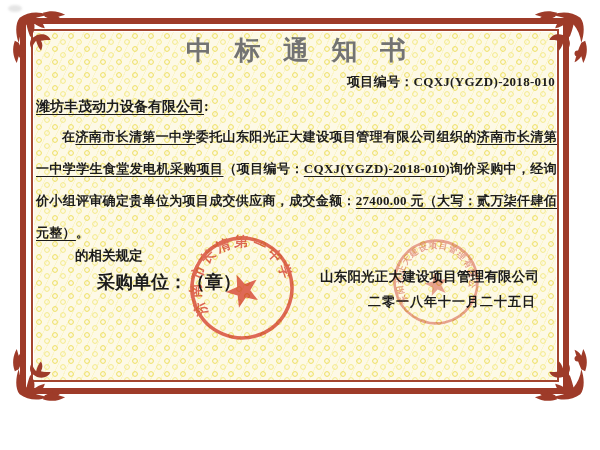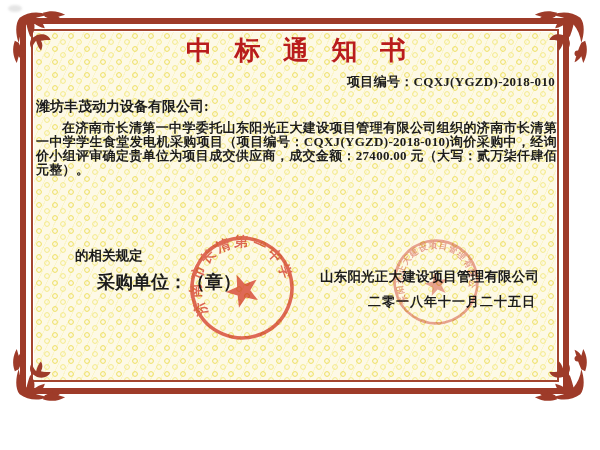--- a/index.html
+++ b/index.html
@@ -30,31 +30,31 @@
     border-radius:50%;opacity:.45;filter:blur(1px);}
   .corner{position:absolute;width:58px;height:58px;}
   .corner.tl{left:10px;top:8px;}
   .corner.tr{left:532px;top:8px;transform:scaleX(-1);}
   .corner.bl{left:10px;top:346px;transform:scaleY(-1);}
   .corner.br{left:532px;top:346px;transform:scale(-1,-1);}
   
   .abs{position:absolute;}
   .doc-title{
     left:0;right:0;top:33px;text-align:center;
-    font-size:26px;font-weight:bold;letter-spacing:8px;color:#b91c1c;
+    font-size:26px;font-weight:bold;letter-spacing:8px;color:#737373;
   }
   .proj-no{right:45px;top:73px;font-size:13px;font-weight:bold;letter-spacing:.3px;text-align:center;}
   .recipient{left:36px;top:98px;font-size:14px;font-weight:bold;}
   .para{
-    left:36px;width:521px;font-size:13px;line-height:14px;
+    left:36px;width:521px;font-size:13px;line-height:32px;
     font-weight:600;text-align:justify;text-indent:2em;letter-spacing:.3px;margin:0;
   }
   .para1{top:121px;}
   .para2{top:192px;}
-  .u{text-underline-offset:3px;text-decoration-thickness:1px;}
+  .u{text-decoration:underline;text-underline-offset:3px;text-decoration-thickness:1px;}
   .closing{left:75px;top:247px;font-size:13.5px;font-weight:bold;}
   .purchaser{left:97px;top:270px;font-size:18px;font-weight:bold;}
   .agency{left:320px;top:268px;font-size:13.5px;font-weight:bold;letter-spacing:.2px;}
   .issue-date{left:368px;top:293px;font-size:13px;font-weight:600;letter-spacing:1px;}
   
   .stamp{position:absolute;mix-blend-mode:multiply;}
   .stamp-left{left:186px;top:232px;width:112px;height:112px;transform:rotate(-22deg);opacity:.82;}
   .stamp-right{left:389px;top:235px;width:94px;height:94px;transform:rotate(-12deg);opacity:.58;}
 </style>
 </head>

